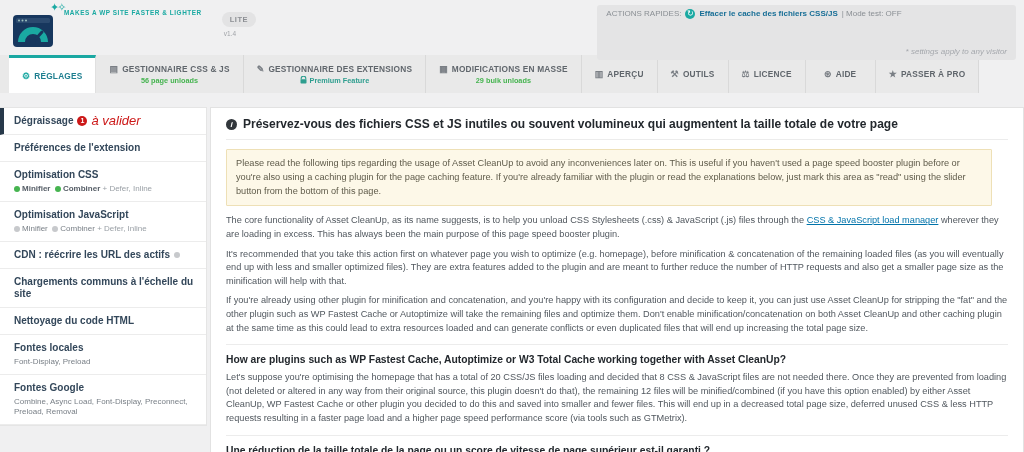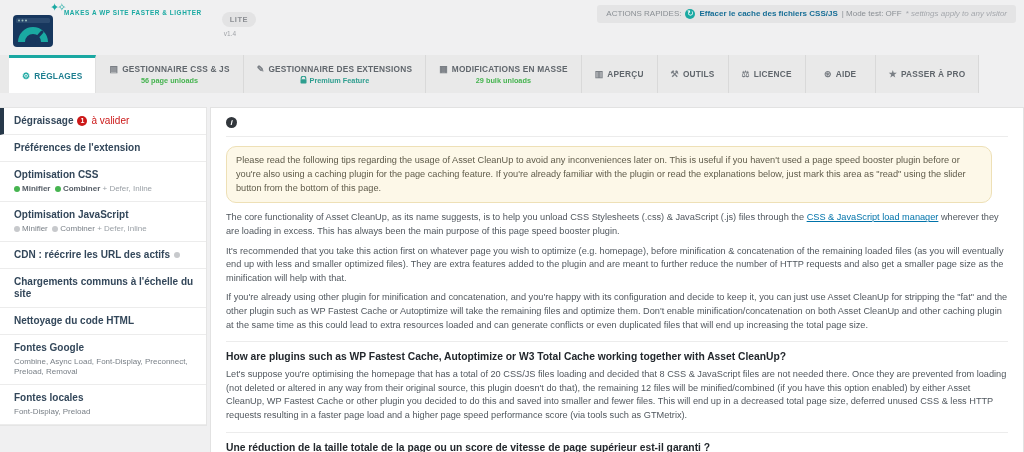--- a/index.html
+++ b/index.html
@@ -16,21 +16,21 @@
   .logo-tag { font-size:6.4px; font-weight:bold; color:#1aa9a2; letter-spacing:0.55px; margin-top:1px; }
   .lite-col { margin-left:20px; margin-top:4px; display:flex; flex-direction:column; align-items:flex-start; }
   .lite-badge { background:#e3e3e4; color:#8c8f94; font-size:7.5px; font-weight:bold; letter-spacing:0.5px;
     padding:3px 8px; border-radius:8px; }
   .ver { font-size:6.5px; color:#a0a3a8; margin-top:3px; margin-left:2px; }
   .actions-pill { position:absolute; right:8px; top:5px; background:#e4e4e5; border-radius:3px;
     padding:4px 9px; font-size:8px; color:#8a8f94; display:flex; align-items:flex-start; gap:4px; white-space:nowrap; }
   .refresh-ic { display:inline-flex; width:10px; height:10px; border-radius:50%; background:#1aa9a2; color:#fff;
     font-size:8px; line-height:10px; align-items:center; justify-content:center; }
   .clear-link { color:#176e96; font-weight:bold; cursor:pointer; }
-  .mode-note { font-style:italic; color:#a5a8ad; }
+  .mode-note { font-style:italic; color:#a5a8ad;margin-top:38px; }
 
   
   .tabs { height:38px; display:inline-flex; padding-left:9px; background:#e9e9e9; vertical-align:top; }
   .tab { border-right:1px solid #d9d9d9; padding:0 13px; display:flex; flex-direction:column;
     align-items:center; justify-content:center; background:#e9e9e9; cursor:pointer; min-width:70px; }
   .tab-label { font-size:8.3px; font-weight:bold; color:#60666c; letter-spacing:0.2px; white-space:nowrap;
     display:flex; align-items:center; gap:4px; }
   .tab-ic { font-size:9px; color:#7a7f85; }
   .tab.active { background:#ffffff; border-top:3px solid #1aa8a2; border-right:1px solid #e0e0e0; }
   .tab.active .tab-label { color:#1d7e8f; }
@@ -42,36 +42,36 @@
   
   .layout { display:flex; margin-top:14px; align-items:flex-start; }
 
   
   .sidebar { width:207px; background:#fff; border:1px solid #e5e5e5; border-left:none; }
   .sb-item { padding:7px 12px 7px 14px; border-bottom:1px solid #ececec; cursor:pointer; }
   .sb-item.selected { border-left:4px solid #27394a; padding-left:10px; }
   .sb-label { font-size:10px; font-weight:bold; color:#33475a; line-height:12px; display:flex; align-items:center; gap:4px; }
   .sb-badge { background:#cc1818; color:#fff; border-radius:50%; width:10px; height:10px; font-size:7px;
     display:inline-flex; align-items:center; justify-content:center; font-weight:bold; }
-  .sb-note { color:#cc1818; font-size:10px; font-weight:normal; }
+  .sb-note { color:#cc1818; font-size:13px; font-style:italic; font-weight:normal; }
   .sb-sub { font-size:8px; color:#787f86; margin-top:3px; line-height:10px; }
   .dot { display:inline-block; width:6px; height:6px; border-radius:50%; margin-right:2px; vertical-align:middle; }
   .dot.on { background:#46b450; }
   .dot.off { background:#c7c9cc; }
   .sb-sub b { color:#555d66; font-weight:bold; }
   .sb-sub .plus { color:#9aa0a6; }
 
   
   .main-col { flex:1; margin-left:3px; }
   .card { background:#fff; border:1px solid #e2e2e2; padding:9px 15px 10px 15px; }
   .card-h1 { font-size:12px; font-weight:bold; color:#23282d; display:flex; align-items:center; gap:6px;
     padding-bottom:8px; border-bottom:1px solid #ececec; }
   .info-ic { width:11px; height:11px; border-radius:50%; background:#32373c; color:#fff; font-size:8px;
     font-style:italic; font-weight:bold; display:inline-flex; align-items:center; justify-content:center; flex:0 0 auto; }
-  .notice { background:#fdf8e8; border:1px solid #eee0b6; border-radius:10px; padding:7px 9px; margin:9px 16px 8px 0;
+  .notice { background:#fdf8e8; border:1px solid #eee0b6; border-radius:1px; padding:7px 9px; margin:9px 16px 8px 0;
     font-size:9.2px; line-height:1.5; color:#5f5b4a; }
   p.body { font-size:9.2px; line-height:1.48; margin:6px 0; color:#50575e; }
   a.inline-link { color:#0073aa; text-decoration:underline; cursor:pointer; }
   hr.sep { border:none; border-top:1px solid #ececec; margin:9px 0; }
   h3.sub-h { font-size:10.3px; font-weight:bold; color:#23282d; margin:2px 0 4px 0; }
 </style>
 </head>
 <body>
 
 
@@ -203,34 +203,35 @@
           <span class="dot off"></span>
         </div>
     </div>
     <div class="sb-item">
       <div class="sb-label">Chargements communs à l'échelle du site</div>
     </div>
     <div class="sb-item">
       <div class="sb-label">Nettoyage du code HTML</div>
     </div>
     <div class="sb-item">
+      <div class="sb-label">Fontes locales</div>
+      <div class="sb-sub">Font-Display, Preload</div>
+    </div>
+    <div class="sb-item">
       <div class="sb-label">Fontes Google</div>
       <div class="sb-sub">Combine, Async Load, Font-Display, Preconnect, Preload, Removal</div>
-    </div>
-    <div class="sb-item">
-      <div class="sb-label">Fontes locales</div>
-      <div class="sb-sub">Font-Display, Preload</div>
     </div>
 
   </div>
 
   <div class="main-col">
     <div class="card">
       <div class="card-h1">
         <span class="info-ic">i</span>
+        <span>Préservez-vous des fichiers CSS et JS inutiles ou souvent volumineux qui augmentent la taille totale de votre page</span>
       </div>
 
       <div class="notice">Please read the following tips regarding the usage of Asset CleanUp to avoid any inconveniences later on. This is useful if you haven't used a page speed booster plugin before or you're also using a caching plugin for the page caching feature. If you're already familiar with the plugin or read the explanations below, just mark this area as "read" using the slider button from the bottom of this page.</div>
 
       <p class="body"><span>The core functionality of Asset CleanUp, as its name suggests, is to help you unload CSS Stylesheets (.css) &amp; JavaScript (.js) files through the </span><a class="inline-link">CSS &amp; JavaScript load manager</a><span> wherever they are loading in excess. This has always been the main purpose of this page speed booster plugin.</span></p>
       <p class="body">It's recommended that you take this action first on whatever page you wish to optimize (e.g. homepage), before minification &amp; concatenation of the remaining loaded files (as you will eventually end up with less and smaller optimized files). They are extra features added to the plugin and are meant to further reduce the number of HTTP requests and also get a smaller page size as the minification will help with that.</p>
       <p class="body">If you're already using other plugin for minification and concatenation, and you're happy with its configuration and decide to keep it, you can just use Asset CleanUp for stripping the "fat" and the other plugin such as WP Fastest Cache or Autoptimize will take the remaining files and optimize them. Don't enable minification/concatenation on both Asset CleanUp and other caching plugin at the same time as this could lead to extra resources loaded and can generate conflicts or even duplicated files that will end up increasing the total page size.</p>
 
       <hr class="sep">
       <h3 class="sub-h">How are plugins such as WP Fastest Cache, Autoptimize or W3 Total Cache working together with Asset CleanUp?</h3>

